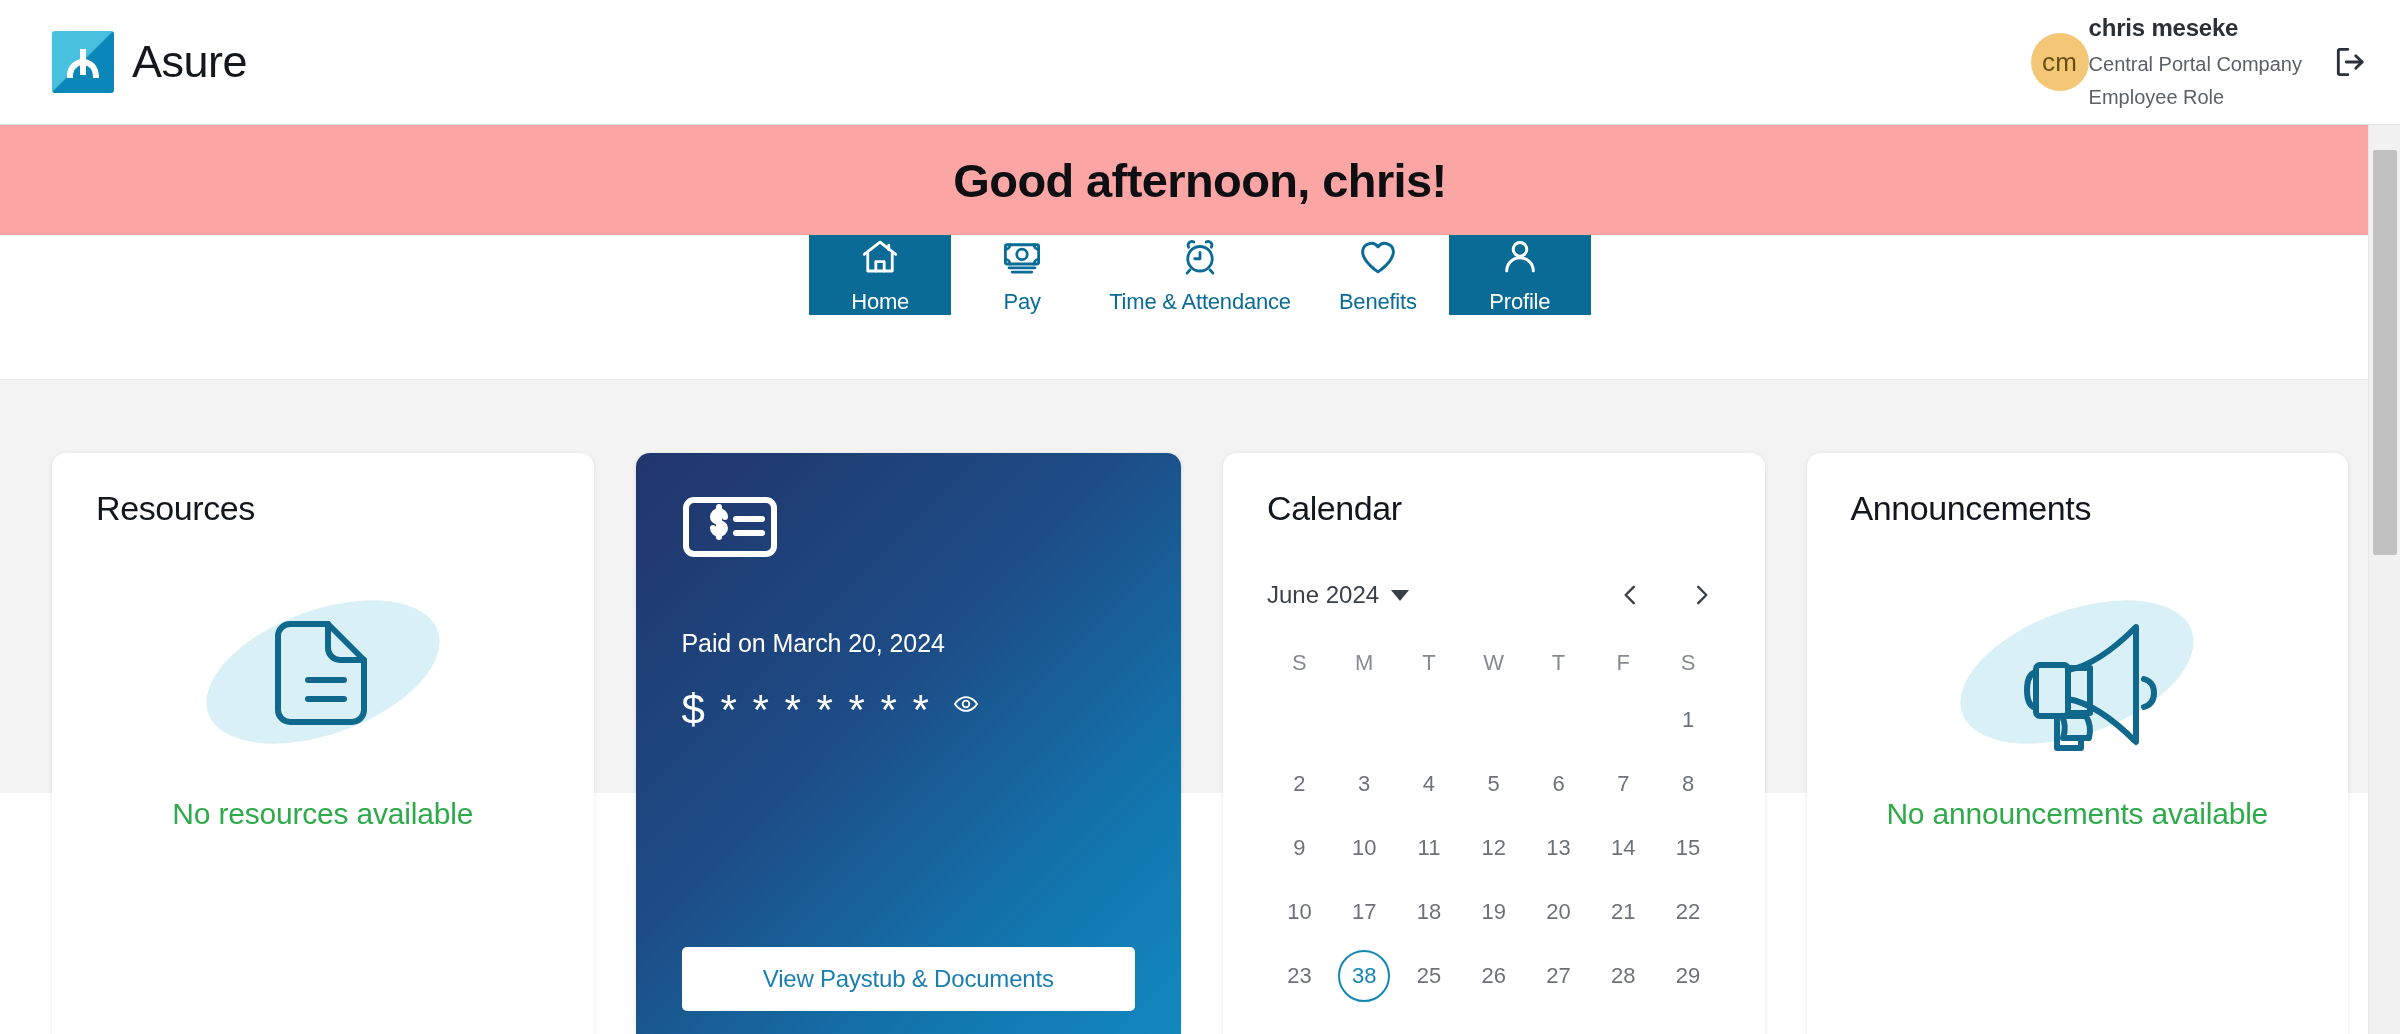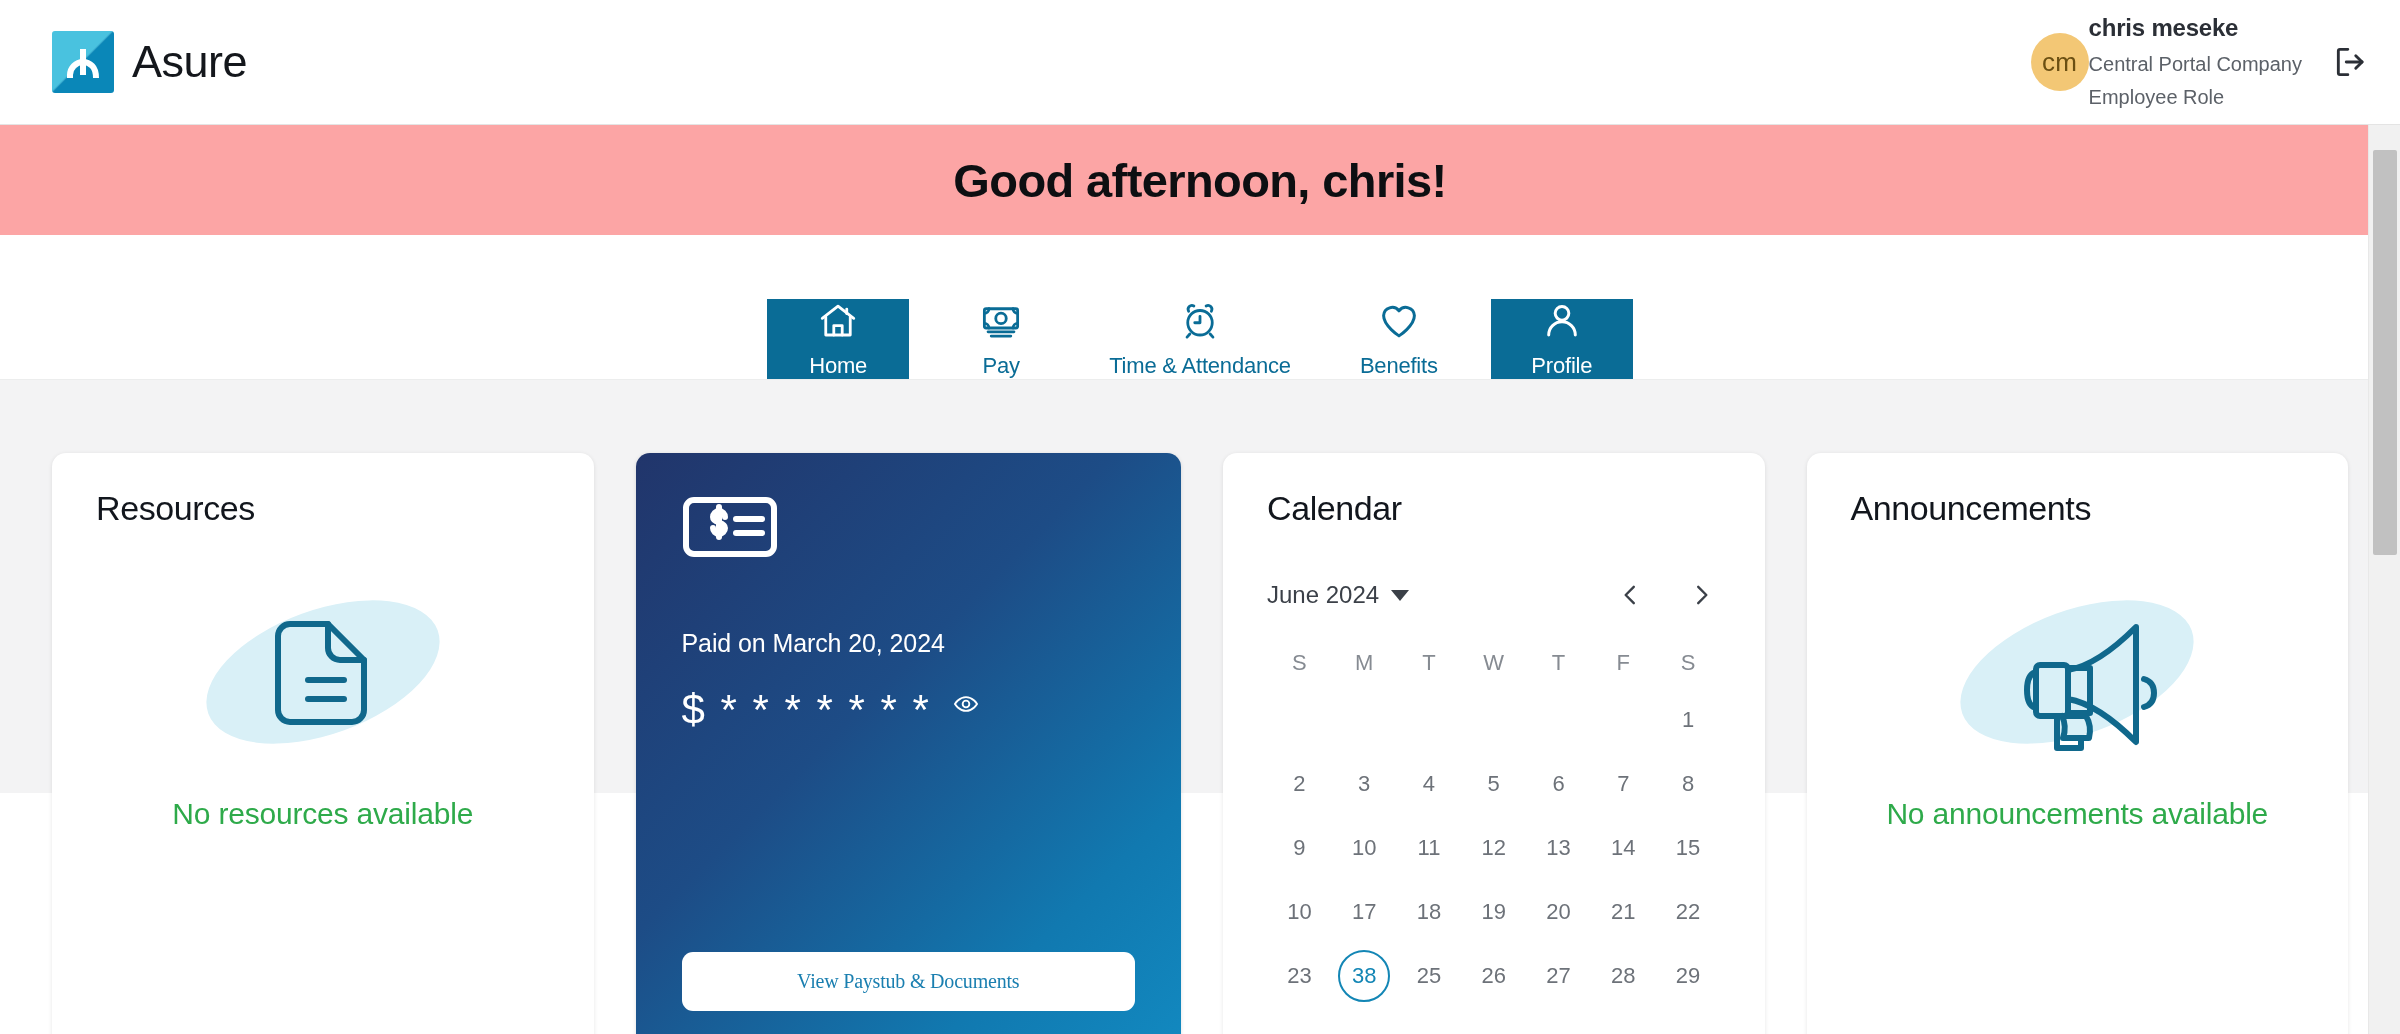--- a/index.html
+++ b/index.html
@@ -113,21 +113,21 @@
 
   
   .navbar {
     height: 145px;
     background: #ffffff;
     display: flex;
     justify-content: center;
     align-items: stretch;
     border-bottom: 1px solid #eceded;
   }
-  .nav-inner { display: flex; align-items: flex-end; gap: 21px; }
+  .nav-inner { display: flex; align-items: flex-start; }
 
   .nav-tab {
     min-width: 142px;
     padding: 0 16px;
     display: flex;
     flex-direction: column;
     align-items: center;
     justify-content: center;
     gap: 10px;
     cursor: pointer;
@@ -223,24 +223,24 @@
     display: flex; align-items: center; padding: 0;
     margin-top: -12px;
   }
   .pay-cta-wrap { margin-top: auto; padding-top: 44px; }
   .pay-cta {
     display: block;
     width: 100%;
     background: #ffffff;
     color: #1a7fb0;
     border: none;
-    border-radius: 11px;
+    border-radius: 5px;
     padding: 18px 0;
-    font-size: 20px;
-    font-family: Liberation Serif, serif;
+    font-size: 24px;
+    font-family: Liberation Sans, sans-serif;
     cursor: pointer;
     letter-spacing: -0.2px;
   }
 
   
   .cal-head {
     display: flex;
     align-items: center;
     justify-content: space-between;
     margin-top: 48px;

